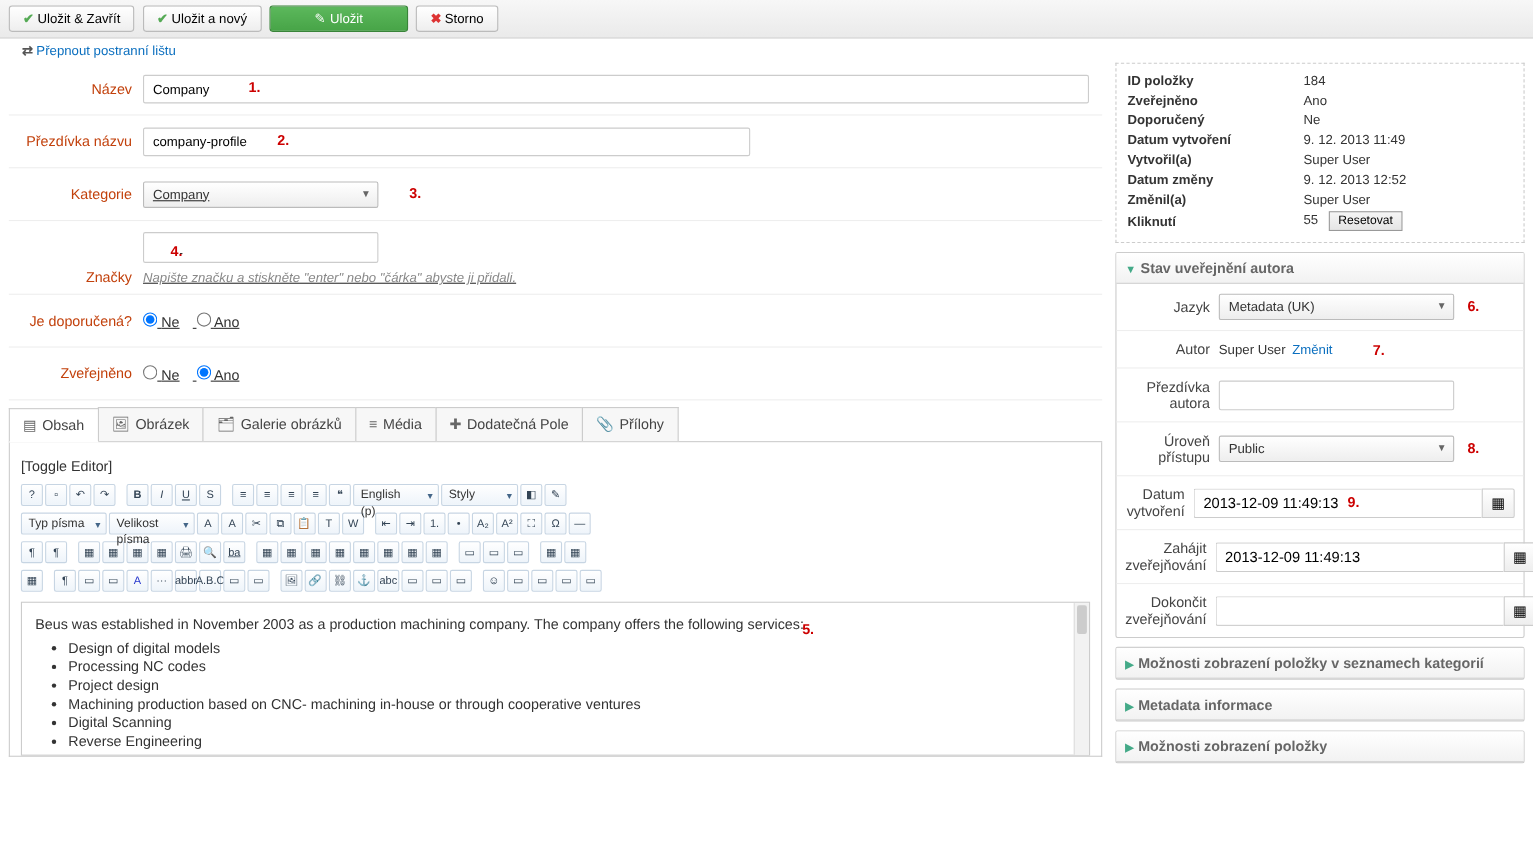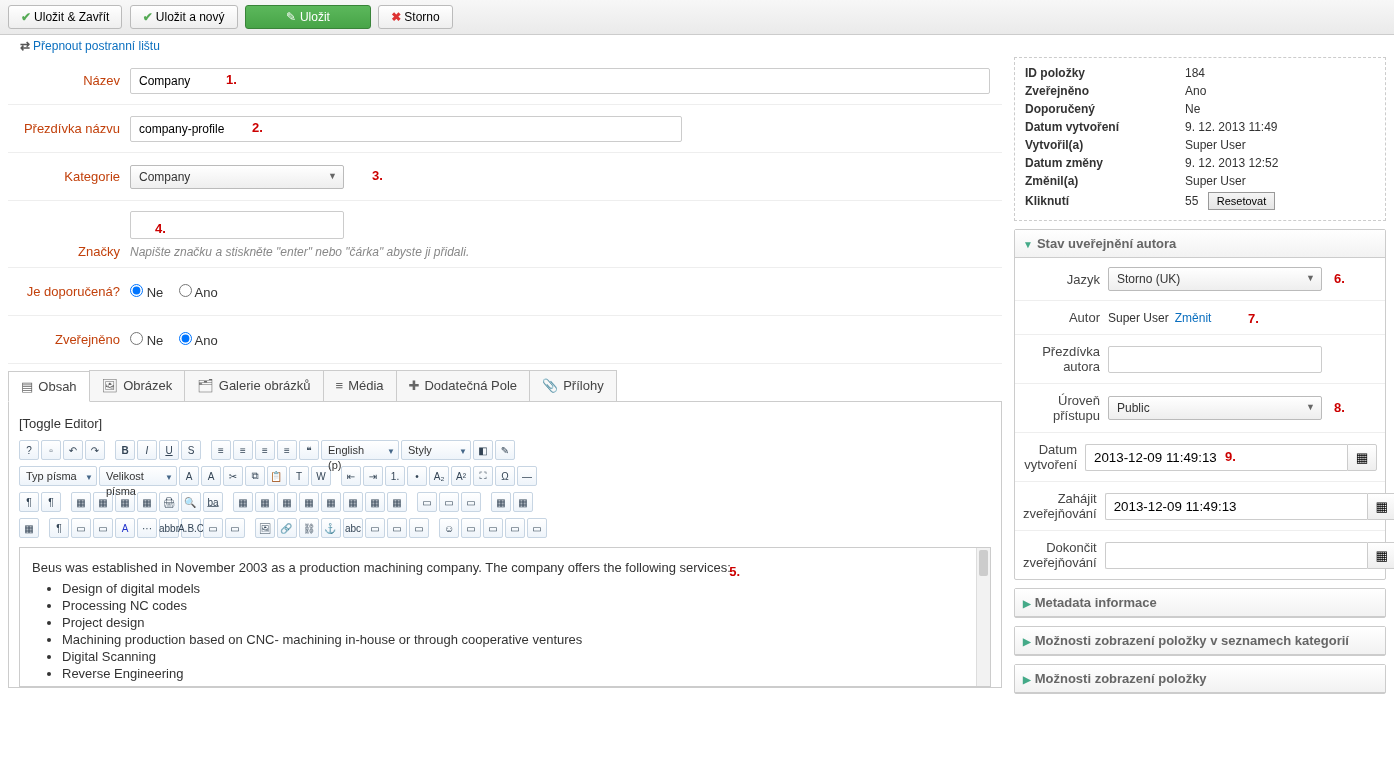--- a/index.html
+++ b/index.html
@@ -12,21 +12,21 @@
 .btn-green .icon-w { color: #fff; margin-right: 4px; }
 .toggle-bar { text-align: left; padding: 4px 20px; }
 .toggle-link { color: #0b6fbf; text-decoration: none; font-size: 12px; }
 .toggle-link .arrows { color:#555; font-weight:bold; margin-right:3px; }
 .container { display: flex; padding: 0 8px; gap: 12px; }
 .main-col { flex: 1; }
 .side-col { width: 372px; }
 .form-row { display: flex; border-bottom: 1px solid #eee; padding: 8px 0; align-items: center; min-height:48px; }
 .form-row.tall{align-items:flex-end; padding-top:10px;}
 .form-label { width: 122px; text-align: right; padding-right: 10px; color: #c2410c; font-size:13px;}
-.form-control { flex: 1; position: relative; }
+.form-control { flex: 1; position: relative; text-decoration: underline; }
 .inp-text { padding: 5px 8px; border: 1px solid #ccc; border-radius: 2px; font-size: 12px; background:#fff;}
 .inp-wide { width: 860px; }
 .inp-med { width: 552px; }
 .inp-sel { width: 214px; padding: 4px 8px; border: 1px solid #bbb; border-radius: 2px; background: linear-gradient(#fff,#eee); cursor:pointer; position:relative;}
 .inp-sel::after{content:"▼"; position:absolute; right:6px; top:5px; font-size:9px; color:#666;}
 .inp-tags { width: 214px; padding: 5px 8px; border: 1px solid #ccc; min-height:28px; border-radius:2px;}
 .note { color:#888; font-style: italic; font-size:12px; margin-top:6px; }
 .annot { color:#c00; font-weight:bold; position:absolute; font-size:13px;}
 .radio-group label { margin-right: 12px; font-size:13px;}
 .tabs { display: flex; border-bottom: 1px solid #ccc; margin-top: 6px; }
@@ -310,21 +310,21 @@
           <div class="info-val"><span>55</span> <button class="rst-btn">Resetovat</button></div>
         </div>
     </div>
 
     <div class="panel">
       <div class="panel-header"><span class="tri">▼</span><span>Stav uveřejnění autora</span></div>
       <div>
         <div class="side-row">
           <div class="side-label">Jazyk</div>
           <div class="side-ctrl">
-              <div class="side-sel">Storno (UK)</div>
+              <div class="side-sel">Metadata (UK)</div>
             <span class="annot-side" style="left:226px; top:4px;">6.</span>
           </div>
         </div>
         <div class="side-row">
           <div class="side-label">Autor</div>
           <div class="side-ctrl"><span>Super User</span><a class="link-blue">Změnit</a>
             <span class="annot-side" style="left:140px; top:0px;">7.</span>
           </div>
         </div>
         <div class="side-row">
@@ -369,23 +369,23 @@
               <button class="date-btn">
                   <span>▦</span>
                 </button>
             </div>
           </div>
         </div>
       </div>
     </div>
 
     <div class="panel">
+      <div class="panel-header"><span class="tri-r">▶</span><span>Možnosti zobrazení položky v seznamech kategorií</span></div>
+    </div>
+    <div class="panel">
       <div class="panel-header"><span class="tri-r">▶</span><span>Metadata informace</span></div>
-    </div>
-    <div class="panel">
-      <div class="panel-header"><span class="tri-r">▶</span><span>Možnosti zobrazení položky v seznamech kategorií</span></div>
     </div>
     <div class="panel">
       <div class="panel-header"><span class="tri-r">▶</span><span>Možnosti zobrazení položky</span></div>
     </div>
 
   </div>
 </div>
 
 </body></html>

